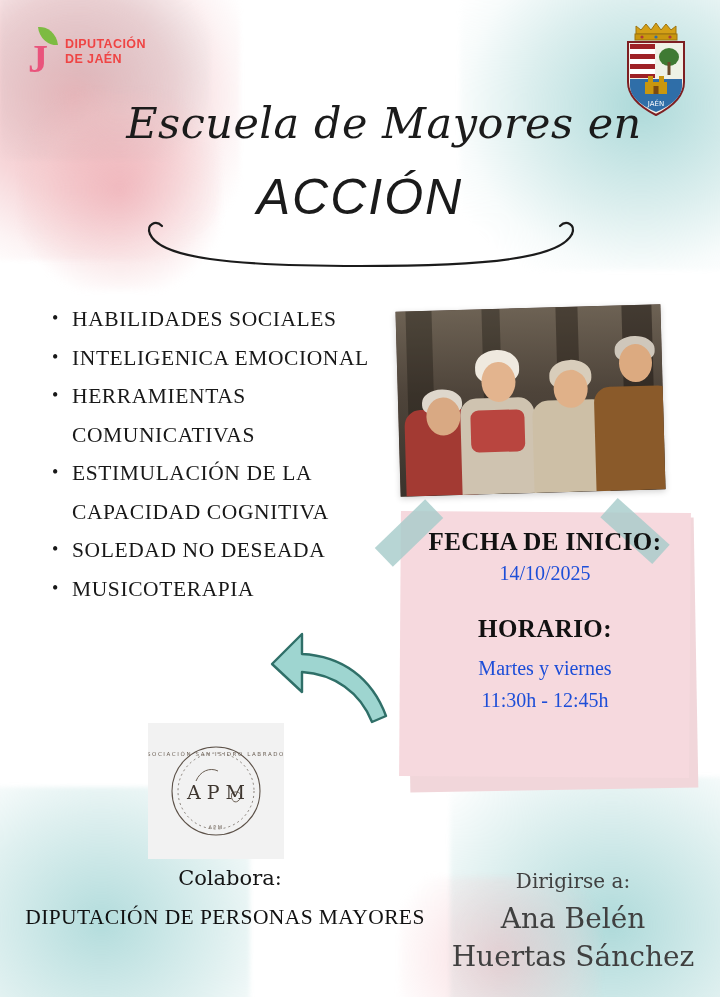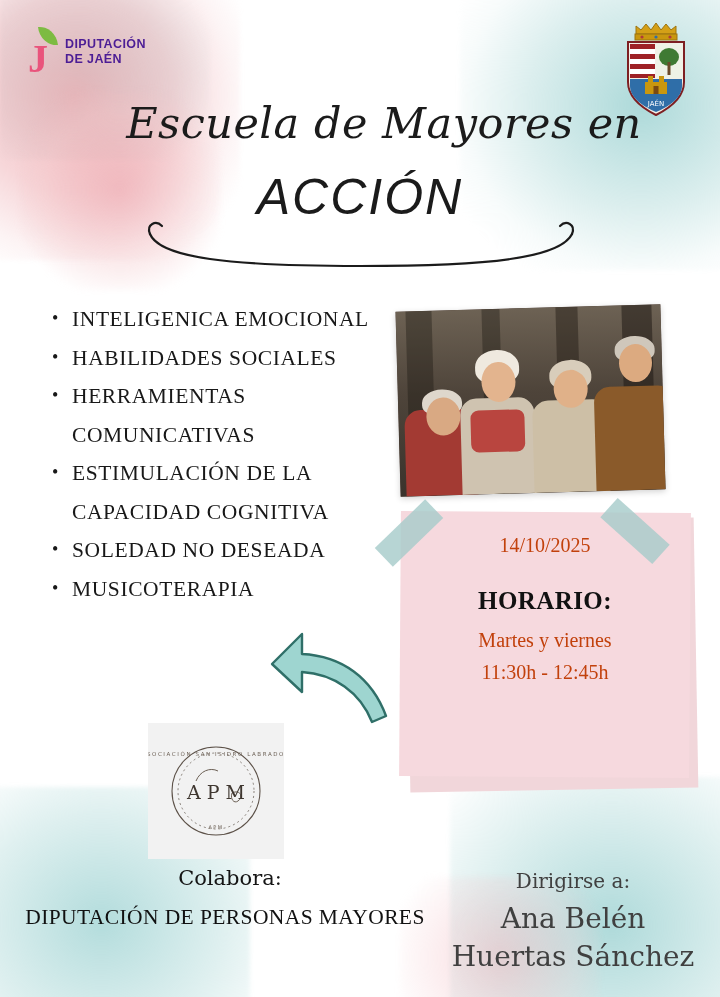--- a/index.html
+++ b/index.html
@@ -93,21 +93,21 @@
     font-size: 40px;
     font-weight: bold;
     color: #e9547c;
     line-height: 34px;
   }
   .logo-dip .dip-text {
     font-family: "Liberation Sans", sans-serif;
     font-size: 12.5px;
     font-weight: bold;
     letter-spacing: 0.4px;
-    color: #4c1d95;
+    color: #ef4444;
     line-height: 15px;
   }
 
   
   .shield-wrap {
     position: absolute;
     right: 22px; top: 16px;
     width: 84px; height: 104px;
   }
 
@@ -223,21 +223,21 @@
   .note-h {
     font-family: "Liberation Serif", serif;
     font-weight: bold;
     font-size: 25px;
     color: #111;
     letter-spacing: 0.4px;
   }
   .note-v {
     font-family: "Liberation Serif", serif;
     font-size: 20px;
-    color: #c2410c;
+    color: #1d4ed8;
     margin-top: 6px;
   }
   .note-h2 { margin-top: 30px; }
   .note-v2 { margin-top: 10px; line-height: 30px; }
 
   
   .arrow {
     position: absolute;
     left: 268px; top: 620px;
     width: 130px; height: 110px;
@@ -347,22 +347,22 @@
   <div class="title-2">ACCIÓN</div>
   <div class="title-swash">
     <svg viewBox="0 0 720 60" width="720" height="60">
       <path d="M150 18 C160 42 230 50 360 50 C490 50 560 42 572 18" fill="none" stroke="#1b1b1b" stroke-width="2.2" stroke-linecap="round"></path>
       <path d="M150 18 C146 8 156 4 162 10" fill="none" stroke="#1b1b1b" stroke-width="2.2" stroke-linecap="round"></path>
       <path d="M572 18 C576 8 566 4 560 10" fill="none" stroke="#1b1b1b" stroke-width="2.2" stroke-linecap="round"></path>
     </svg>
   </div>
 
   <ul class="topics">
+    <li>HABILIDADES SOCIALES</li>
     <li>INTELIGENICA EMOCIONAL</li>
-    <li>HABILIDADES SOCIALES</li>
     <li>HERRAMIENTAS COMUNICATIVAS</li>
     <li>ESTIMULACIÓN DE LA CAPACIDAD COGNITIVA</li>
     <li>SOLEDAD NO DESEADA</li>
     <li>MUSICOTERAPIA</li>
   </ul>
 
   <div class="photo">
     <div class="scene">
       <div class="bg"></div>
       <div class="bg-col" style="left:10px; width:26px;"></div>
@@ -396,20 +396,21 @@
       </div>
     </div>
   </div>
 
   <div class="note-shadow"></div>
   <div class="note"></div>
   <div class="tape tape-l"></div>
   <div class="tape tape-r"></div>
 
   <div class="note-inner">
+    <div class="note-h">FECHA DE INICIO:</div>
     <div class="note-v">14/10/2025</div>
     <div class="note-h note-h2">HORARIO:</div>
     <div class="note-v note-v2">Martes y viernes</div>
     <div class="note-v">11:30h - 12:45h</div>
   </div>
 
   <div class="arrow">
     <svg viewBox="0 0 130 110" width="130" height="110">
       <path d="M118 96 C104 58 74 36 34 34 L34 14 L4 44 L34 72 L34 52 C66 54 92 72 104 102 Z" fill="#9ed5d0" stroke="#2f6f68" stroke-width="2.4" stroke-linejoin="round"></path>
     </svg>

